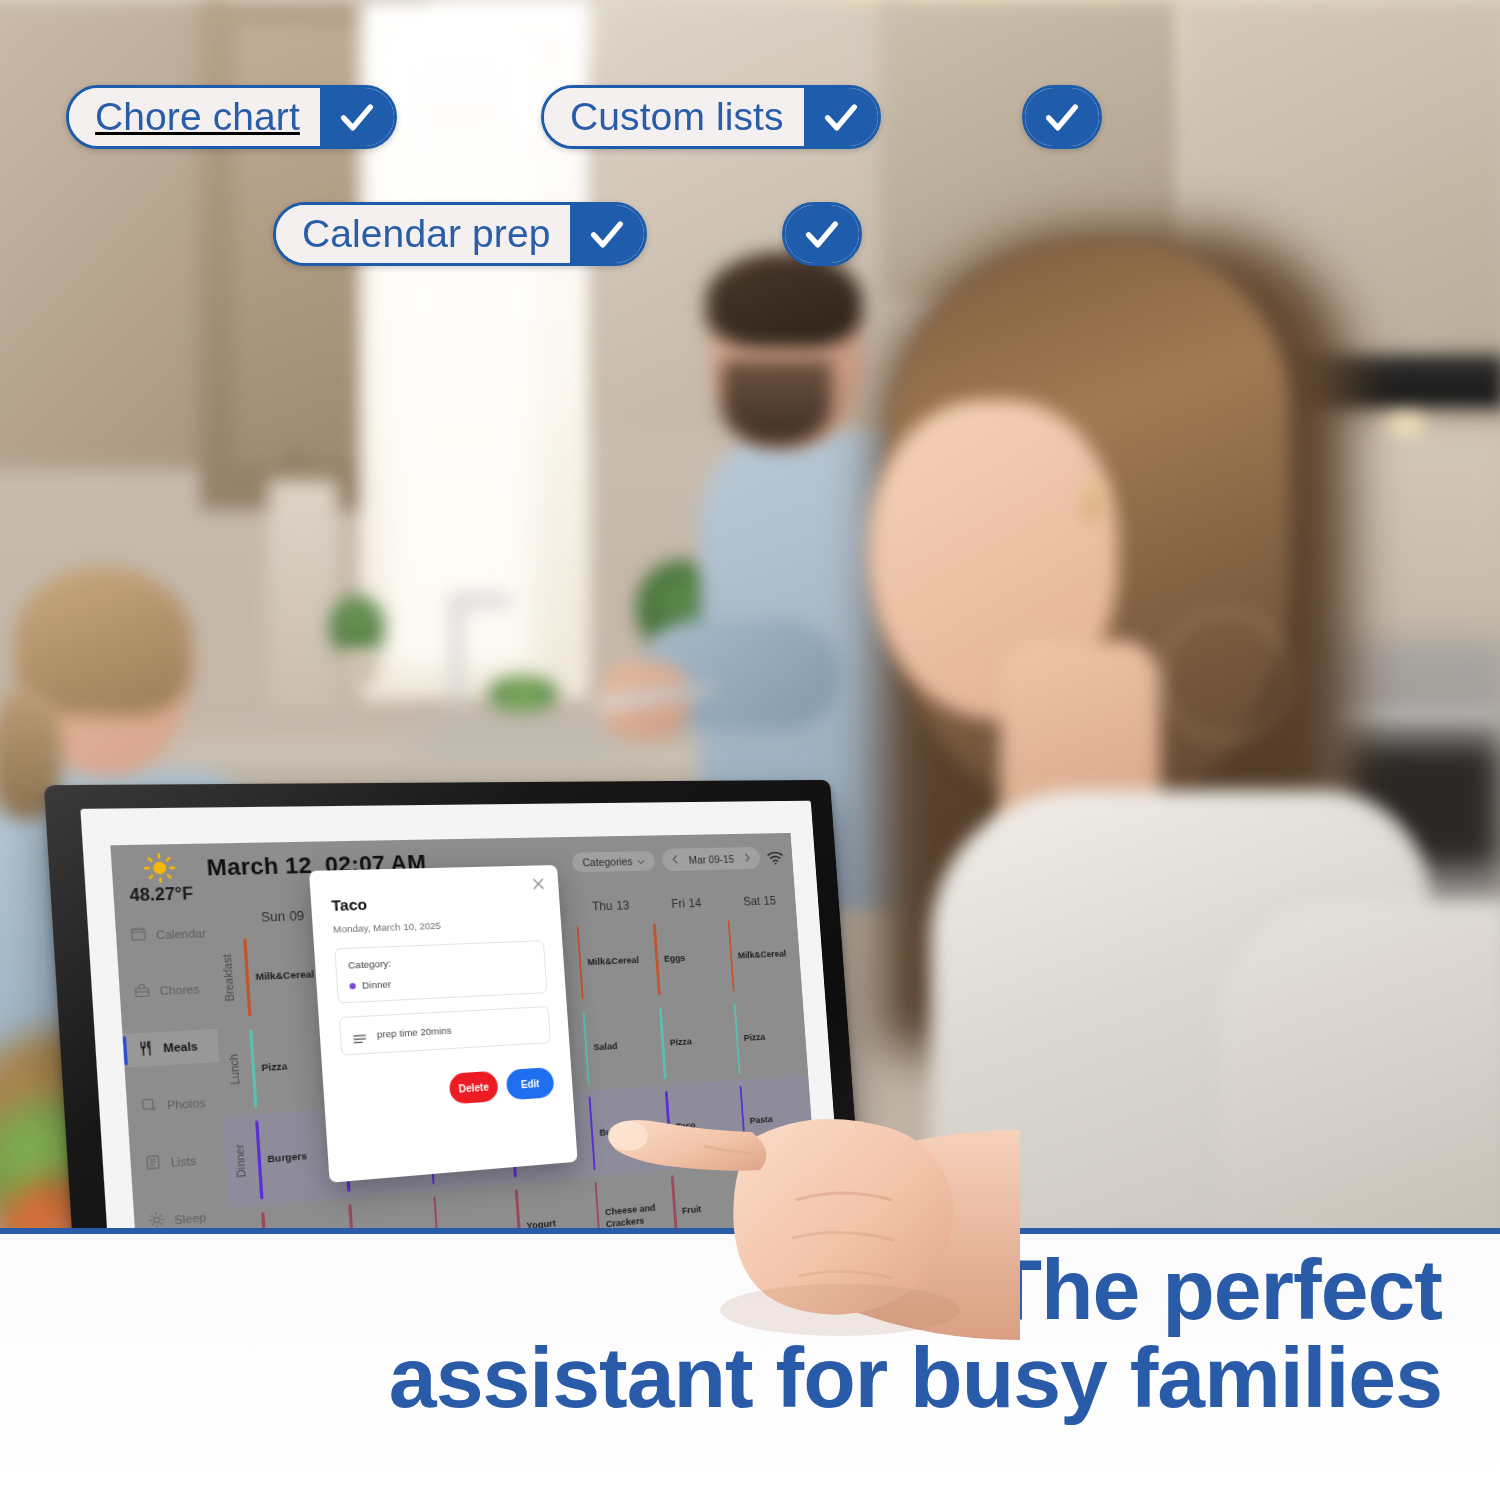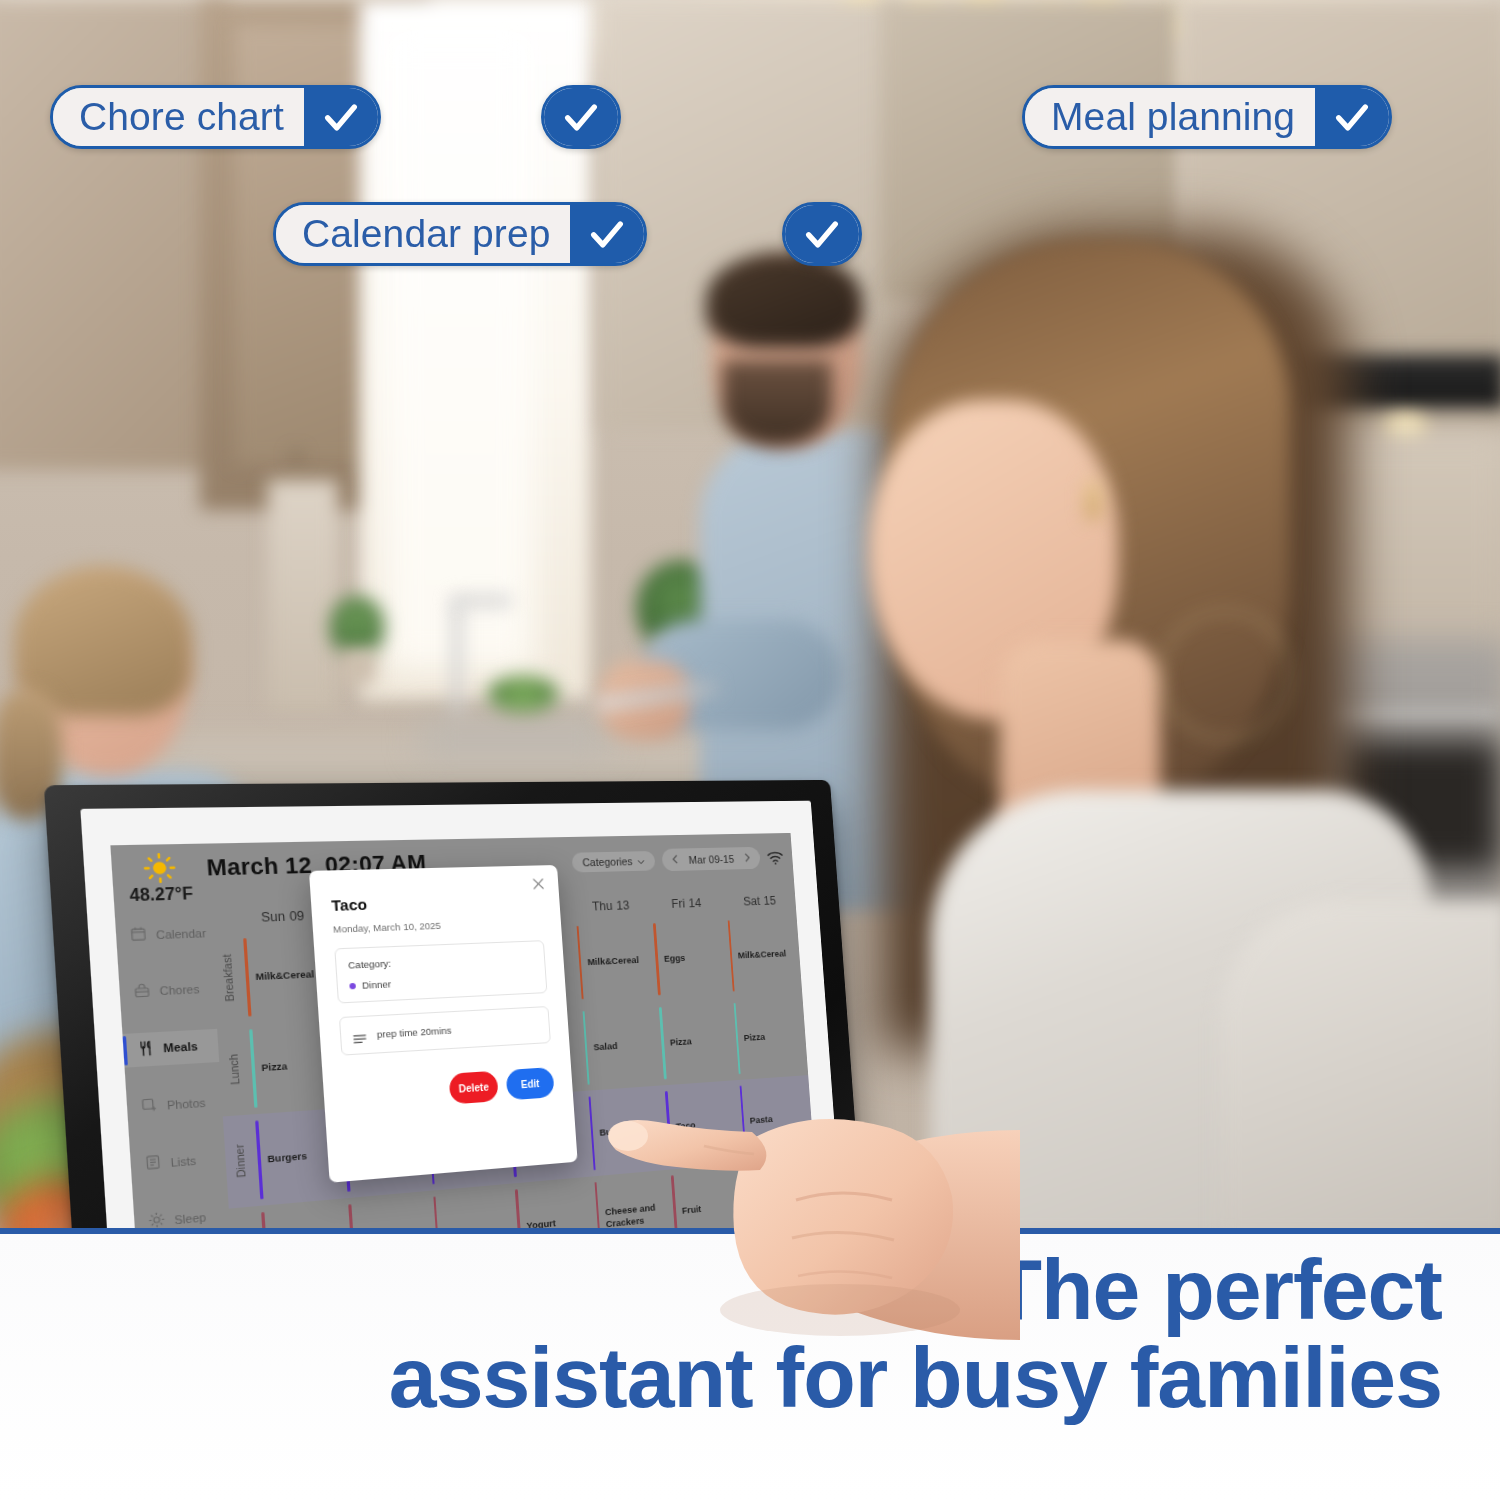--- a/index.html
+++ b/index.html
@@ -316,37 +316,37 @@
   <div class="blur" style="left:1220px;top:900px;width:290px;height:340px;background:linear-gradient(160deg,#e6e2dc,#c6c0b8);border-radius:120px 0 0 0;"></div>
   <div class="blur" style="left:1086px;top:480px;width:14px;height:40px;background:linear-gradient(180deg,#e8c98f,#c49f5d);border-radius:7px;"></div>
   <div class="blur" style="left:1160px;top:610px;width:130px;height:130px;border:2px solid rgba(226,200,150,.75);border-radius:50%;background:none;"></div>
 
   <div class="blur2" style="left:-30px;top:1030px;width:240px;height:190px;background:radial-gradient(circle at 30% 40%,#b08b52,#8c6b3a);border-radius:40%;"></div>
   <div class="blur2" style="left:-20px;top:1100px;width:180px;height:130px;background:radial-gradient(circle at 40% 40%,#8fbb58,#53813a);border-radius:45%;"></div>
   <div class="blur2" style="left:0px;top:1180px;width:120px;height:90px;background:radial-gradient(circle at 40% 35%,#e4763a,#bf4f23);border-radius:50%;"></div>
   <div class="blur2" style="left:30px;top:1205px;width:130px;height:100px;background:radial-gradient(circle at 40% 35%,#e9915c,#c2643a);border-radius:50%;"></div>
 </div>
 
-<div class="badge" style="left:50px;top:85px;">
+<div class="badge" style="left:66px;top:85px;text-decoration:underline;">
   <span class="blabel">Chore chart</span>
   <span class="bcheck">
     <svg viewBox="0 0 24 24" fill="none" stroke="#ffffff" stroke-width="3.2" stroke-linecap="round" stroke-linejoin="round">
         <polyline points="4,12.5 9.5,18.5 20,6"></polyline>
       </svg>
   </span>
 </div>
 <div class="badge" style="left:541px;top:85px;">
+  <span class="blabel">Custom lists</span>
   <span class="bcheck">
     <svg viewBox="0 0 24 24" fill="none" stroke="#ffffff" stroke-width="3.2" stroke-linecap="round" stroke-linejoin="round">
         <polyline points="4,12.5 9.5,18.5 20,6"></polyline>
       </svg>
   </span>
 </div>
 <div class="badge" style="left:1022px;top:85px;">
-  <span class="blabel">Meal planning</span>
   <span class="bcheck">
     <svg viewBox="0 0 24 24" fill="none" stroke="#ffffff" stroke-width="3.2" stroke-linecap="round" stroke-linejoin="round">
         <polyline points="4,12.5 9.5,18.5 20,6"></polyline>
       </svg>
   </span>
 </div>
 <div class="badge" style="left:273px;top:202px;">
   <span class="blabel">Calendar prep</span>
   <span class="bcheck">
     <svg viewBox="0 0 24 24" fill="none" stroke="#ffffff" stroke-width="3.2" stroke-linecap="round" stroke-linejoin="round">

